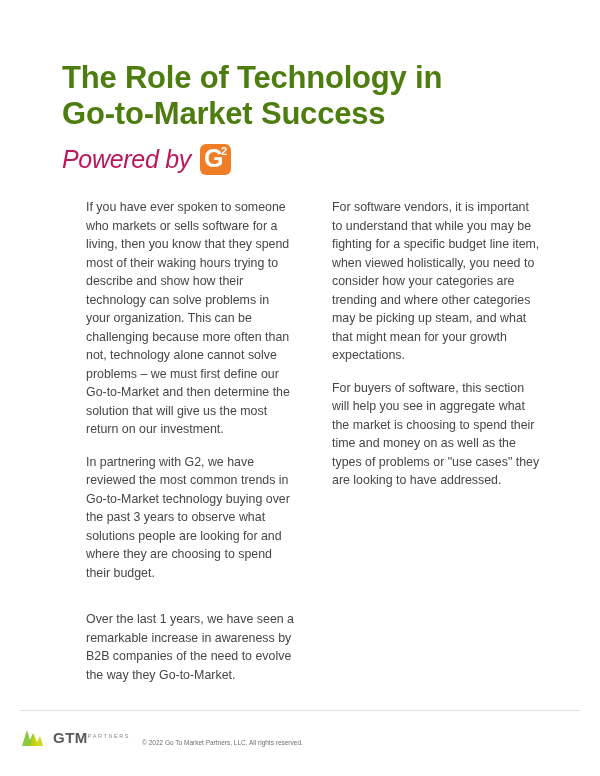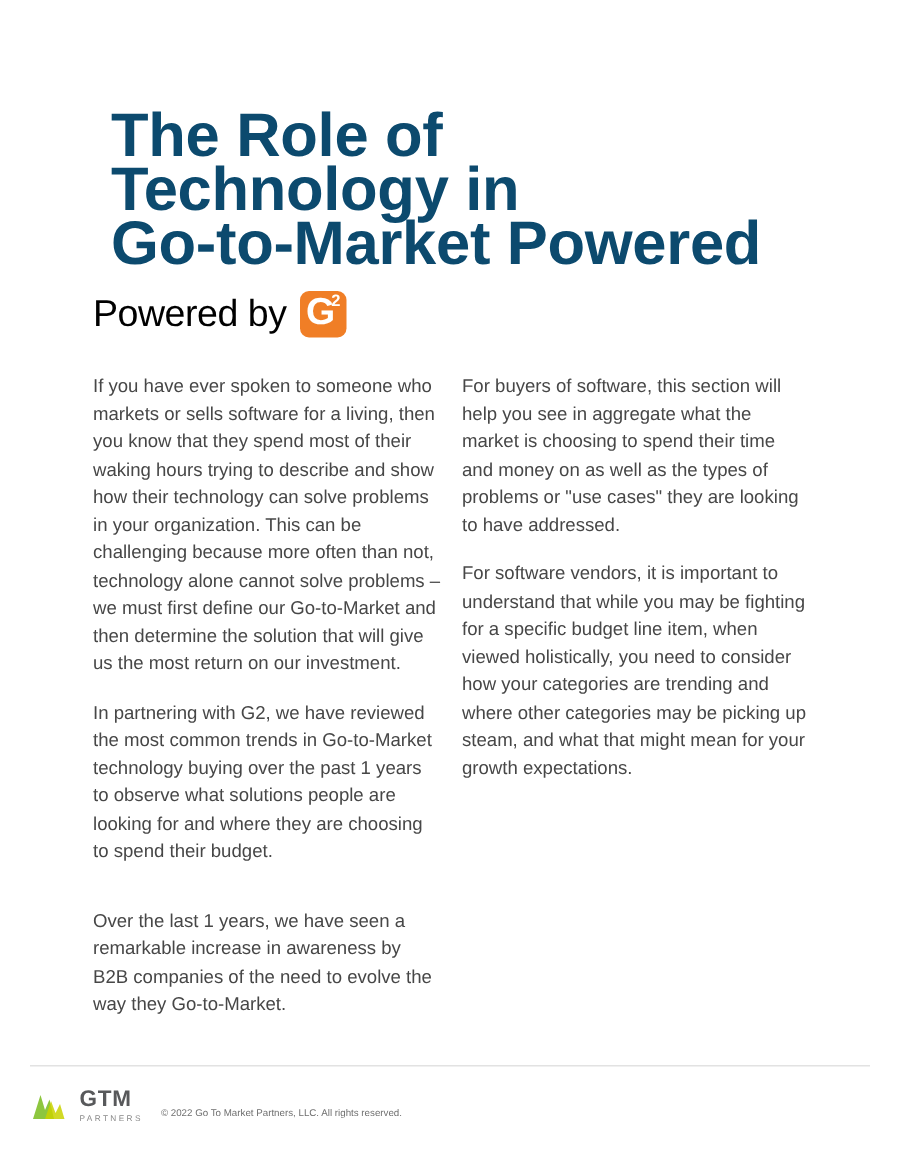--- a/index.html
+++ b/index.html
@@ -22,39 +22,40 @@
     height: 776px;
     background: #ffffff;
   }
   .content {
     position: absolute;
     left: 62px;
     top: 60px;
     width: 478px;
   }
   .title {
-    font-size: 41px;
+    font-size: 31px;
     line-height: 36px;
     font-weight: bold;
-    color: #0c4a6e;
+    color: #4d7c0f;
     letter-spacing: -0.2px;
-    margin: 12px;
+    margin: 0;
   }
   .title .line2 {
     display: block;
   }
   .powered-row {
     display: flex;
     align-items: center;
     margin-top: 10px;
     height: 34px;
   }
   .powered-text {
     font-size: 25px;
-    color: #000000;
+    font-style: italic;
+    color: #be185d;
     font-family: "Liberation Sans", sans-serif;
     letter-spacing: -0.3px;
   }
   .g2-logo {
     width: 31px;
     height: 31px;
     border-radius: 6px;
     background: #f07e26;
     color: #ffffff;
     margin-left: 9px;
@@ -78,20 +79,21 @@
     font-weight: bold;
     line-height: 11px;
   }
   .columns {
     display: flex;
     margin-top: 22px;
     width: 478px;
   }
   .col {
     width: 232px;
+    margin-left: 24px;
   }
   .col.left {
     margin-right: 14px;
   }
   .col p {
     margin: 0 0 14px 0;
     font-size: 12.4px;
     line-height: 18.5px;
     color: #474747;
   }
@@ -122,21 +124,21 @@
   }
   .gtm-mark {
     width: 26px;
     height: 26px;
     position: relative;
     margin-right: 7px;
   }
   .gtm-mark svg { display: block; }
   .gtm-text {
     display: flex;
-    flex-direction: column;
+    flex-direction: row;
     justify-content: space-between;
     margin-right: 12px;
   }
   .gtm-name {
     font-size: 15px;
     font-weight: bold;
     color: #58595b;
     letter-spacing: 0.5px;
     line-height: 15px;
   }
@@ -156,43 +158,43 @@
 </style>
 </head>
 <body>
 
 <div class="page">
 
   <div class="content">
 
     <h1 class="title">
       <span>The Role of Technology in</span>
-      <span class="line2">Go-to-Market Powered</span>
+      <span class="line2">Go-to-Market Success</span>
     </h1>
 
     <div class="powered-row">
       <span class="powered-text">Powered by</span>
       <span class="g2-logo">
         <span class="g-glyph">G</span>
         <span class="sup">2</span>
       </span>
     </div>
 
     <div class="columns">
 
       <div class="col left">
         <p>If you have ever spoken to someone who markets or sells software for a living, then you know that they spend most of their waking hours trying to describe and show how their technology can solve problems in your organization. This can be challenging because more often than not, technology alone cannot solve problems – we must first define our Go-to-Market and then determine the solution that will give us the most return on our investment.</p>
-        <p>In partnering with G2, we have reviewed the most common trends in Go-to-Market technology buying over the past 1 years to observe what solutions people are looking for and where they are choosing to spend their budget.</p>
+        <p>In partnering with G2, we have reviewed the most common trends in Go-to-Market technology buying over the past 3 years to observe what solutions people are looking for and where they are choosing to spend their budget.</p>
         <div class="spacer-para"></div>
         <p>Over the last 1 years, we have seen a remarkable increase in awareness by B2B companies of the need to evolve the way they Go-to-Market.</p>
       </div>
 
       <div class="col right">
+        <p>For software vendors, it is important to understand that while you may be fighting for a specific budget line item, when viewed holistically, you need to consider how your categories are trending and where other categories may be picking up steam, and what that might mean for your growth expectations.</p>
         <p>For buyers of software, this section will help you see in aggregate what the market is choosing to spend their time and money on as well as the types of problems or "use cases" they are looking to have addressed.</p>
-        <p>For software vendors, it is important to understand that while you may be fighting for a specific budget line item, when viewed holistically, you need to consider how your categories are trending and where other categories may be picking up steam, and what that might mean for your growth expectations.</p>
       </div>
 
     </div>
   </div>
 
   <div class="footer">
     <div class="footer-rule"></div>
     <div class="footer-inner">
       <div class="gtm-mark">
         <svg width="26" height="26" viewBox="0 0 26 26" xmlns="http://www.w3.org/2000/svg">

